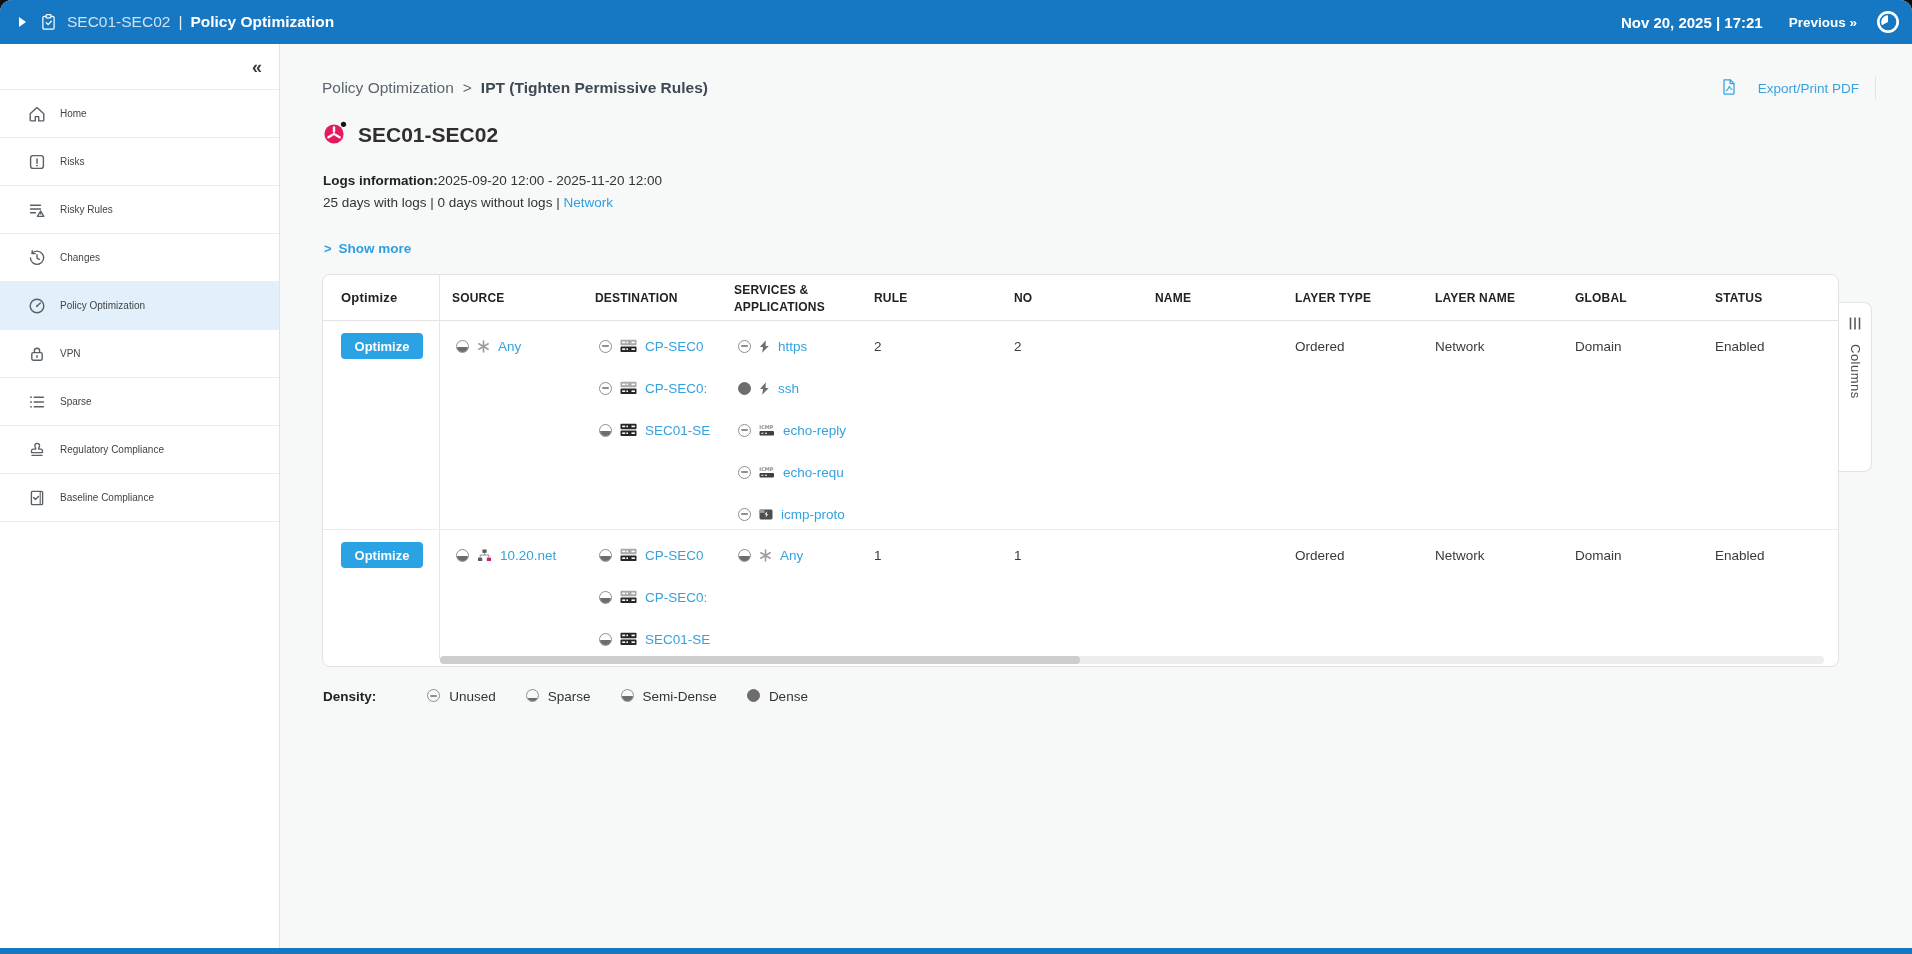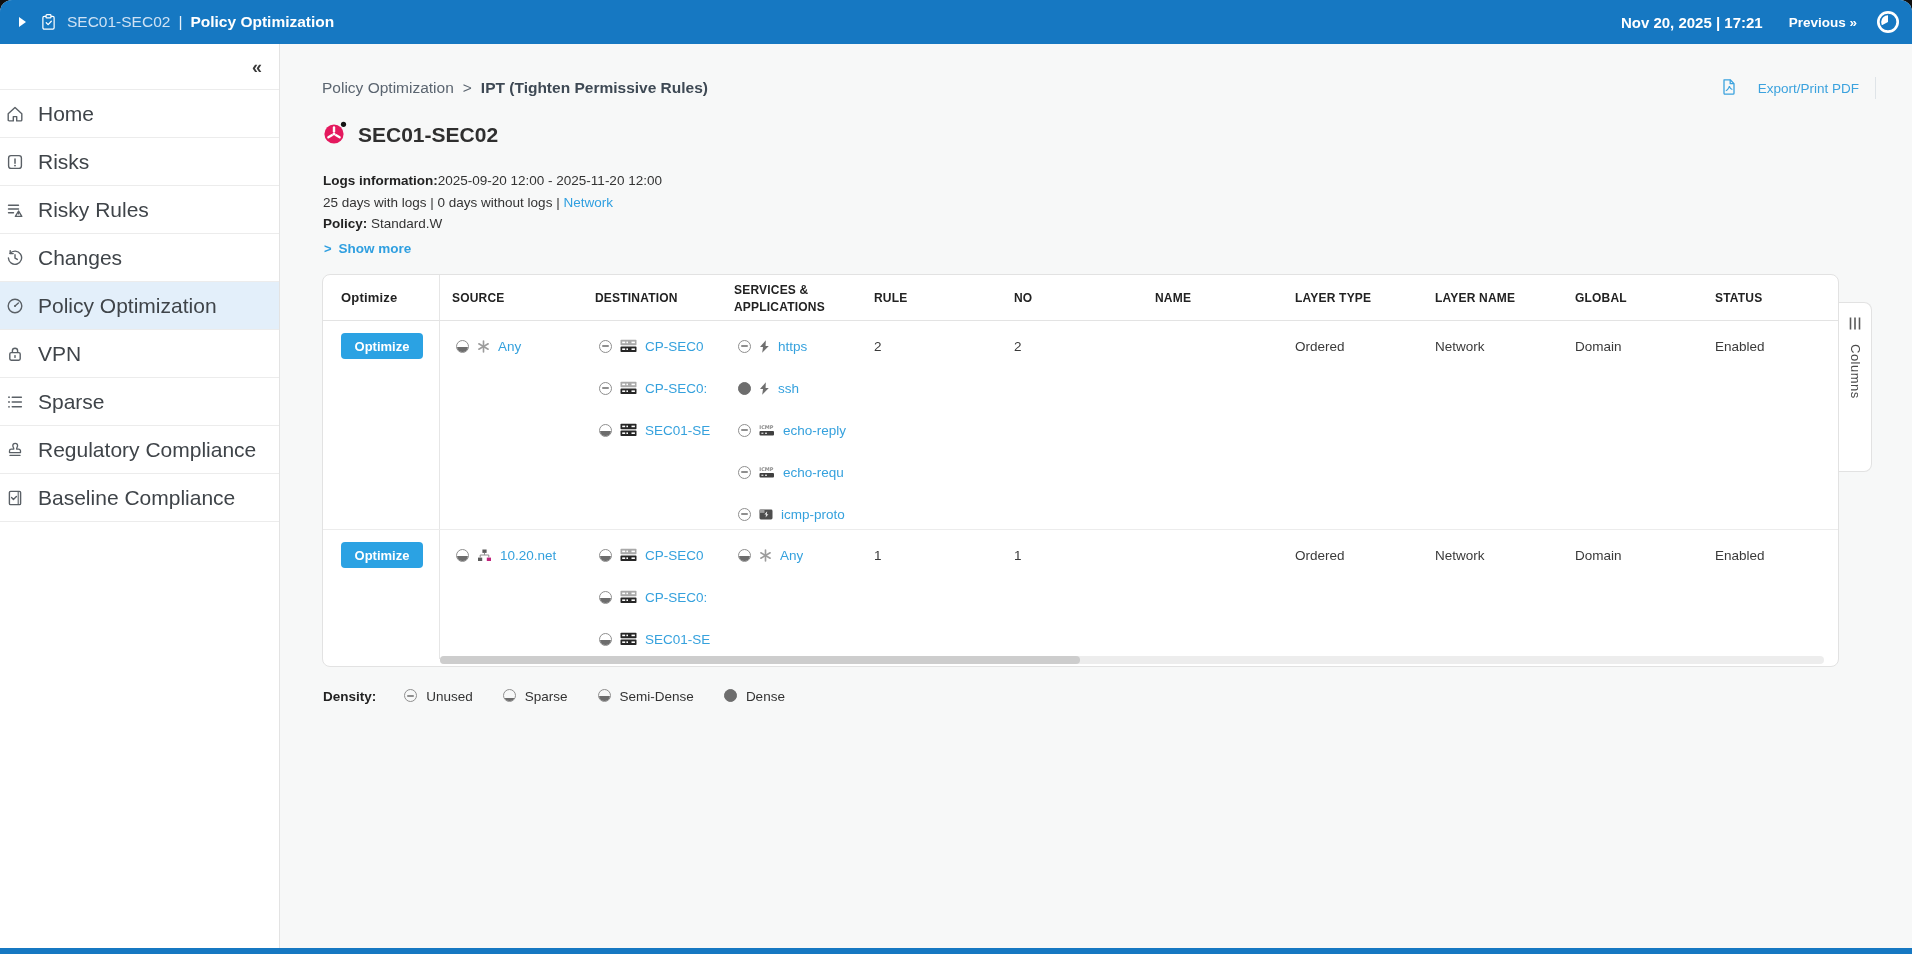--- a/index.html
+++ b/index.html
@@ -15,21 +15,21 @@
   .tb-sep{color:#e8f1fa;}
   .tb-page{color:#fff;font-weight:600;}
   .tb-right{margin-left:auto;display:flex;align-items:center;}
   .tb-date{font-size:15px;font-weight:700;}
   .tb-prev{font-size:13.5px;font-weight:600;margin-left:26px;cursor:pointer;}
   .tb-avatar{margin-left:19px;margin-right:12px;width:24px;height:24px;cursor:pointer;}
   
   .sidebar{position:absolute;top:44px;left:0;width:280px;bottom:6px;background:#fff;border-right:1px solid #e3e3e3;}
   .side-head{height:46px;border-bottom:1px solid #ececec;position:relative;}
   .collapse{position:absolute;right:17px;top:11px;font-size:18px;font-weight:700;color:#3b3b3b;cursor:pointer;line-height:24px;}
-  .side-item{display:flex;align-items:center;height:48px;padding-left:5px;gap:13px;border-bottom:1px solid #ececec;font-size:21px;color:#3f4449;cursor:pointer;}
+  .side-item{display:flex;align-items:center;height:48px;padding-left:27px;gap:13px;border-bottom:1px solid #ececec;font-size:10px;color:#3f4449;cursor:pointer;}
   .side-item.active{background:#e3effa;}
   .side-icon{width:20px;height:20px;flex:none;display:flex;}
   .side-icon svg{width:20px;height:20px;}
   
   .main{position:absolute;left:280px;top:44px;right:0;bottom:6px;}
   .breadcrumb{position:absolute;left:42px;top:35px;font-size:15.5px;display:flex;gap:9px;align-items:center;}
   .bc-parent{color:#5b6570;cursor:pointer;}
   .bc-sep{color:#5b6570;}
   .bc-current{color:#3e4954;font-weight:700;}
   .export{position:absolute;right:36px;top:33px;display:flex;align-items:center;gap:22px;color:#3ba2de;font-size:13.5px;cursor:pointer;padding-right:16px;border-right:1.5px solid #dfe4e8;height:22px;}
@@ -67,21 +67,21 @@
   .hscroll .thumb{position:absolute;left:0;top:0;bottom:0;width:640px;background:#cdcdcd;border-radius:4px;}
   
   .cols-tab{position:absolute;left:1559px;top:258px;width:33px;height:170px;background:#fff;border:1px solid #e2e2e2;border-left:none;border-radius:0 8px 8px 0;display:flex;flex-direction:column;align-items:center;padding-top:13px;gap:10px;cursor:pointer;}
   .cols-text{writing-mode:vertical-rl;font-size:13px;color:#4a4a4a;letter-spacing:.5px;}
   
   .density{width:13px;height:13px;border:1.5px solid #8f8f8f;border-radius:50%;position:relative;overflow:hidden;flex:none;}
   .d-unused::after{content:"";position:absolute;left:2px;right:2px;top:50%;margin-top:-1px;height:2px;background:#8f8f8f;border-radius:1px;}
   .d-sparse::after{content:"";position:absolute;left:-1px;right:-1px;bottom:-1px;height:40%;background:#6d6d6d;}
   .d-semi::after{content:"";position:absolute;left:-1px;right:-1px;bottom:-1px;height:54%;background:#6d6d6d;}
   .d-dense{background:#6d6d6d;border-color:#6d6d6d;}
-  .legend{position:absolute;left:43px;top:645px;display:flex;align-items:center;font-size:13.5px;color:#333;}
+  .legend{position:absolute;left:43px;top:645px;display:flex;align-items:center;font-size:13.5px;color:#333;gap:23px;}
   .legend .blabel{margin-right:28px;}
   .legend-item{display:flex;align-items:flex-start;gap:9px;margin-right:30px;}
   .bottom-strip{position:absolute;left:0;right:0;bottom:0;height:6px;background:#1678c2;}
 </style>
 </head>
 <body>
 
 <div class="window">
 
   <div class="topbar">
@@ -249,24 +249,20 @@
     </div>
 
     <div class="logs">
       <div>
         <span class="blabel">Logs information:</span><span class="range">2025-09-20 12:00 - 2025-11-20 12:00</span>
       </div>
       <div>
         <span>25 days with logs | 0 days without logs |</span>
         <a class="link">Network</a>
       </div>
-      <div>
-        <span class="blabel">Policy:</span>
-        <span>Standard.W</span>
-      </div>
     </div>
 
     <div class="showmore">
       <span class="sm-chev">&gt;</span>
       <span>Show more</span>
     </div>
 
     <div class="card">
       <div class="thead">
         <div class="cell-opt">

